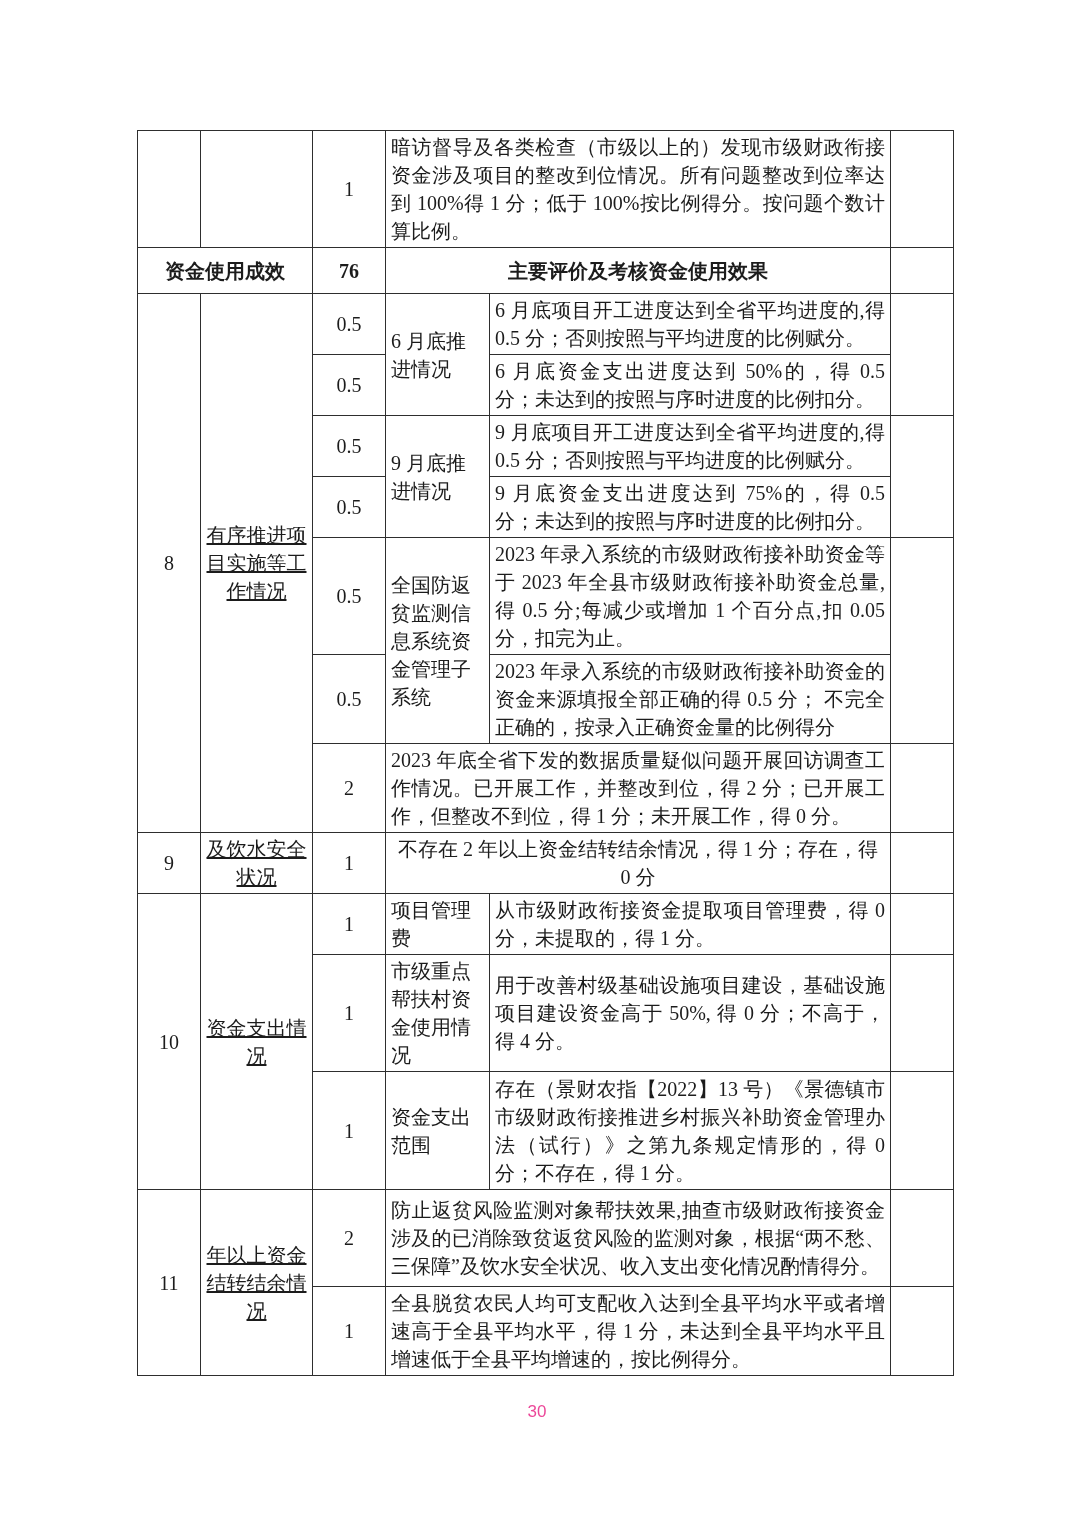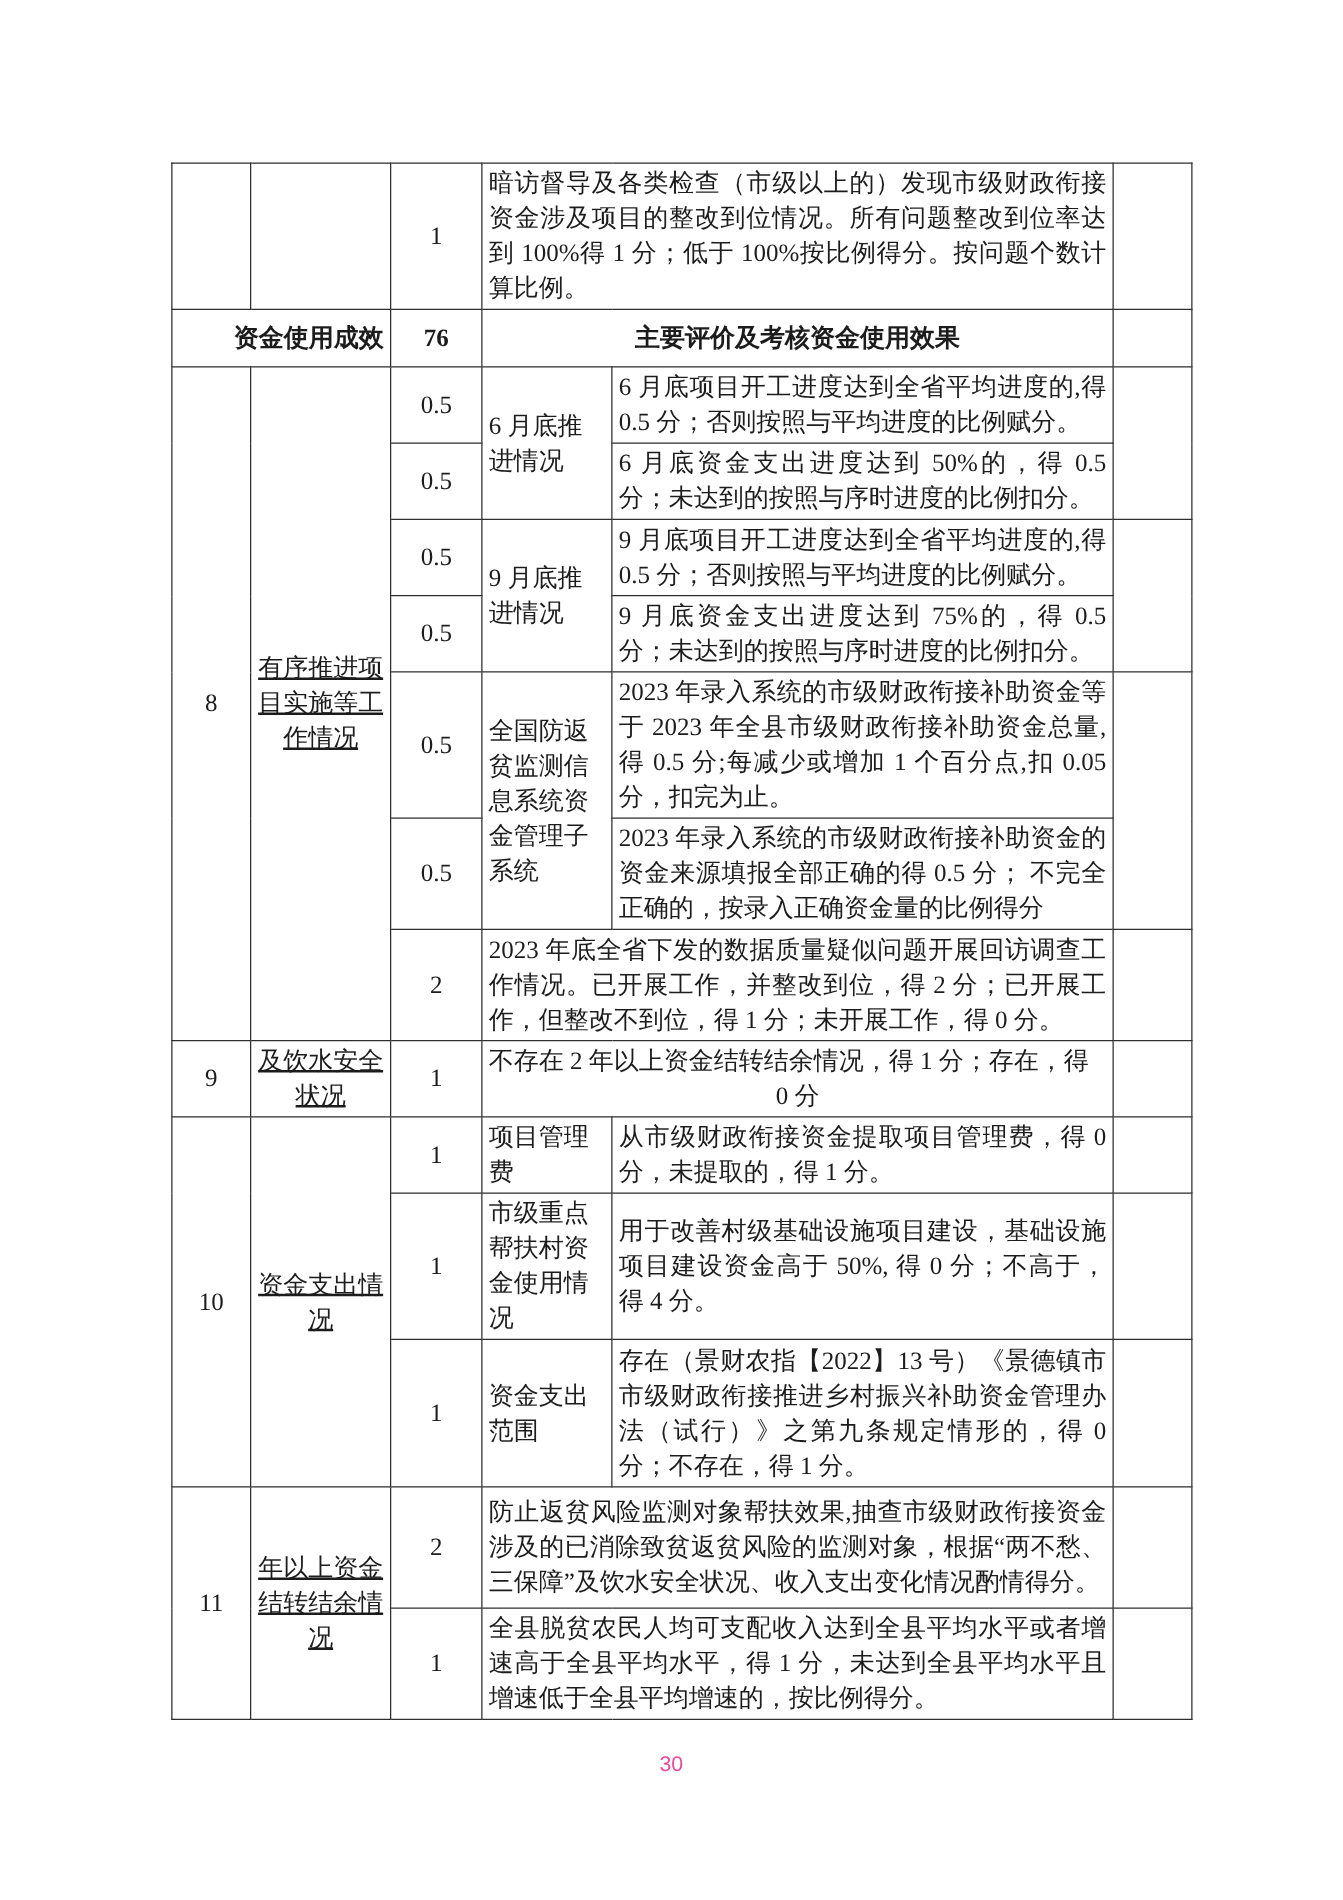--- a/index.html
+++ b/index.html
@@ -39,39 +39,39 @@
   col.c-sc   { width: 73px; }
   col.c-sub  { width: 104px; }
   col.c-crit { width: 401px; }
   col.c-blk  { width: 63px; }
 
   td.no    { text-align: center; }
   td.cat   { text-align: center; padding: 2px 14px; line-height: 31px; text-decoration: underline; }
   td.score { text-align: center; }
   td.sub   { text-align: left; padding: 2px 6px; line-height: 30px; }
   td.crit  { text-align: justify; text-align-last: left; margin-left: 23px; }
-  td.crit.center { text-align: left; text-align-last: center; }
+  td.crit.center { text-align: center; text-align-last: center; }
   td.blank { }
 
   tr.h114 { height: 114px; }
   tr.h46  { height: 46px; }
   tr.h57  { height: 57px; }
   tr.h60  { height: 60px; }
   tr.h61  { height: 61px; }
   tr.h117 { height: 117px; }
   tr.h85  { height: 85px; }
   tr.h89  { height: 89px; }
   tr.h113 { height: 113px; }
   tr.h118 { height: 118px; }
   tr.h97  { height: 97px; }
   tr.h86  { height: 86px; }
 
   tr.section-row td { font-weight: bold; }
   tr.section-row td.merged-title { text-align: center; text-align-last: center; }
-  tr.section-row td.section-name { text-align: right; }
+  tr.section-row td.section-name { text-align: center; }
 
   .page-number {
     position: absolute;
     left: 0;
     top: 1402px;
     width: 100%;
     text-align: center;
     font-family: "Liberation Sans", "DejaVu Sans", sans-serif;
     font-size: 17px;
     color: #ec4899;

